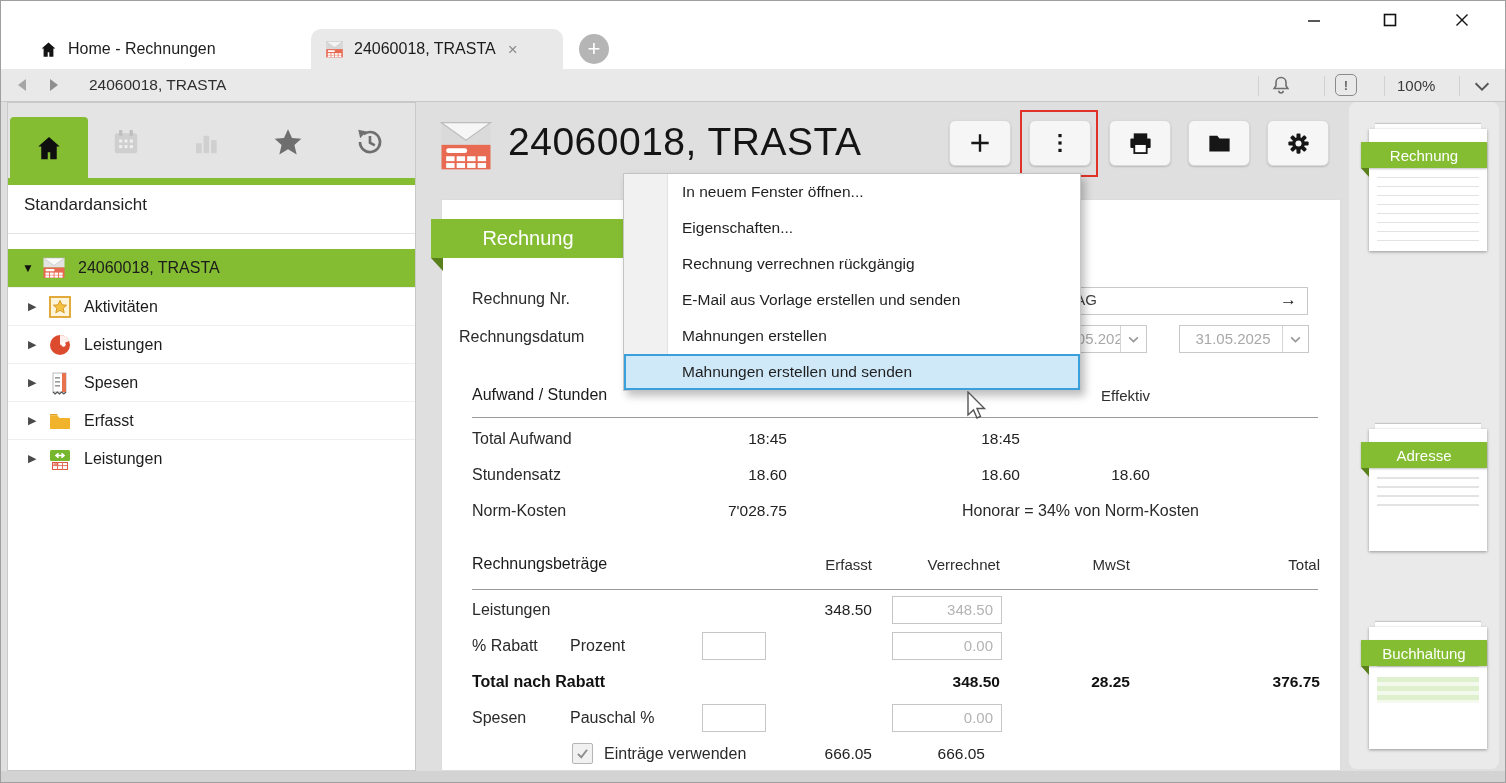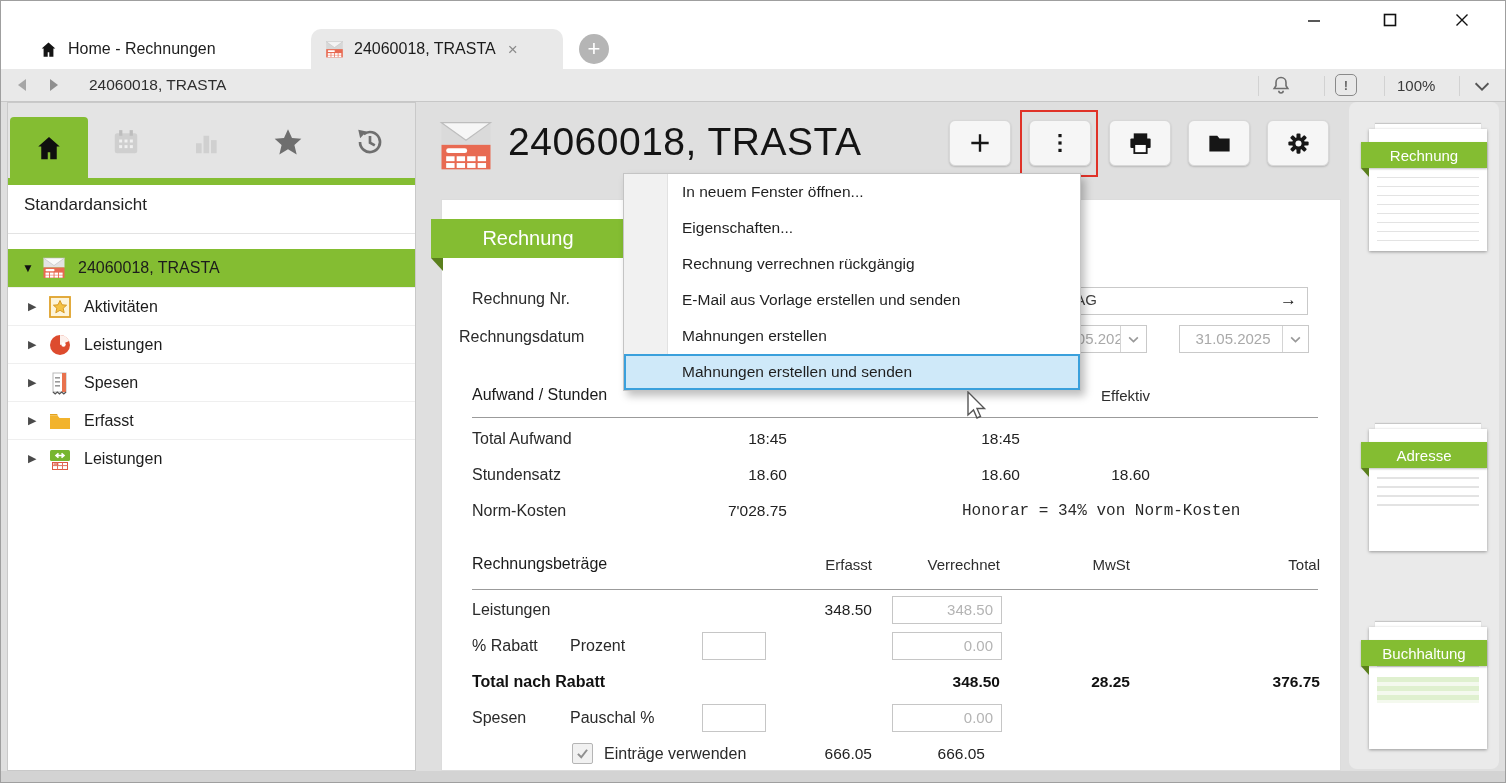--- a/index.html
+++ b/index.html
@@ -394,21 +394,21 @@
     </div>
     <div class="trow" style="top:258px;">
       <span class="rlbl">Stundensatz</span>
       <span class="num" style="right:553px;">18.60</span>
       <span class="num" style="right:320px;">18.60</span>
       <span class="num" style="right:190px;">18.60</span>
     </div>
     <div class="trow" style="top:294px;">
       <span class="rlbl">Norm-Kosten</span>
       <span class="num" style="right:553px;">7'028.75</span>
-      <span class="rlbl" style="left:520px;font-family:Liberation Mono, monospace;">Honorar = 34% von Norm-Kosten</span>
+      <span class="rlbl" style="left:520px;">Honorar = 34% von Norm-Kosten</span>
     </div>
 
     <span class="abs secthead" style="left:30px;top:355px;">Rechnungsbeträge</span>
     <span class="abs colhead" style="right:468px;top:356px;">Erfasst</span>
     <span class="abs colhead" style="right:340px;top:356px;">Verrechnet</span>
     <span class="abs colhead" style="right:210px;top:356px;">MwSt</span>
     <span class="abs colhead" style="right:20px;top:356px;">Total</span>
     <div class="rule" style="top:389px;"></div>
 
     <div class="trow" style="top:393px;">

